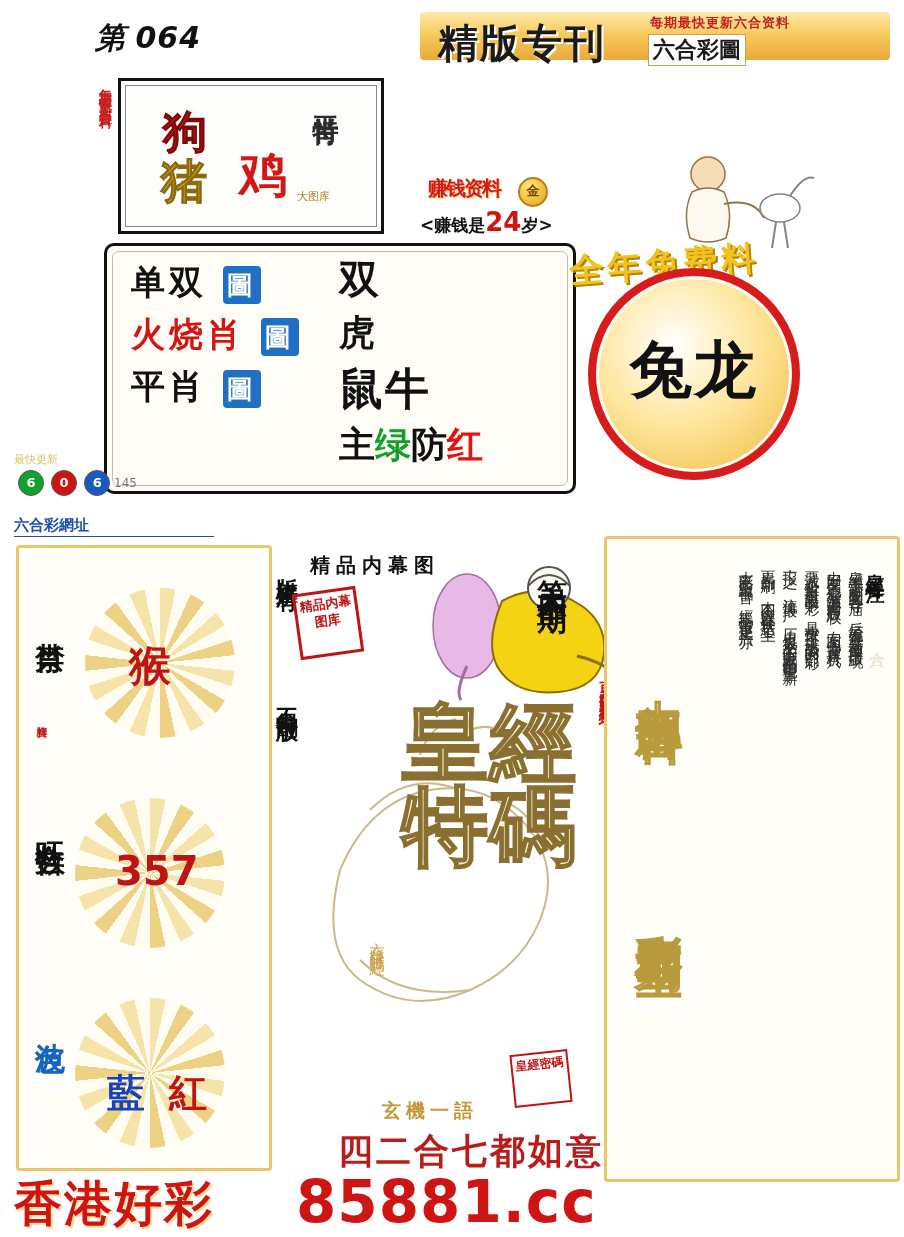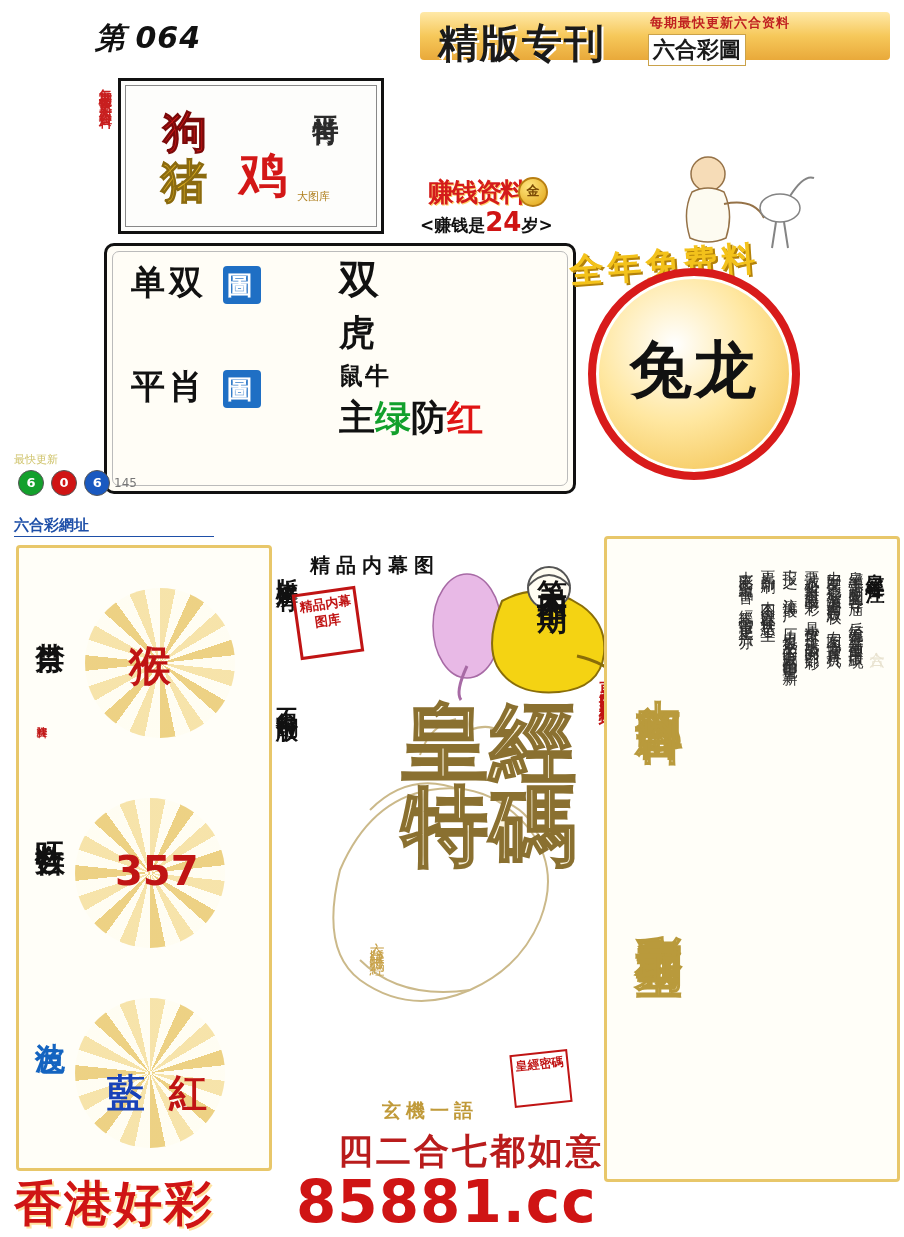--- a/index.html
+++ b/index.html
@@ -45,21 +45,21 @@
   #sx-title{position:absolute;left:188px;top:14px;font-size:26px;font-weight:bold;color:#2b2b2b;
     writing-mode:vertical-rl;letter-spacing:2px;}
   #sx-sub{position:absolute;left:176px;top:108px;font-size:11px;color:#b08020;}
   #vert-left-top{
     left:92px;top:78px;width:22px;height:160px;
     writing-mode:vertical-rl;font-size:13px;font-weight:bold;color:#c81f1f;letter-spacing:3px;
   }
   
   #money-strip{left:420px;top:175px;width:230px;height:60px;}
   #money-badge{
-    position:absolute;left:8px;top:0;font-size:26px;font-weight:bold;color:#d41b1b;letter-spacing:-2px;
+    position:absolute;left:8px;top:0;font-size:20px;font-weight:bold;color:#d41b1b;letter-spacing:-2px;
     text-shadow:1px 1px 0 #ffd36a;
   }
   #money-coin{
     position:absolute;left:98px;top:2px;width:26px;height:26px;border-radius:50%;
     background:radial-gradient(circle at 35% 30%,#ffe680,#e0a314);border:2px solid #b97f12;
     color:#7a4a05;font-size:13px;font-weight:bold;text-align:center;line-height:24px;
   }
   #money-text{position:absolute;left:0;top:32px;font-size:17px;font-weight:bold;color:#111;}
   #money-text .big{color:#cf1414;font-size:26px;}
   
@@ -73,21 +73,21 @@
     display:inline-block;width:38px;height:38px;line-height:38px;text-align:center;
     background:#1f6fc4;color:#fff;font-size:26px;font-weight:bold;border-radius:4px;vertical-align:middle;
   }
   #row1{left:24px;top:14px;color:#111;}
   #row2{left:24px;top:66px;color:#d21616;}
   #row3{left:24px;top:118px;color:#111;}
   #row4{left:60px;top:170px;color:#111;}
   #combo-block{position:absolute;left:232px;top:6px;width:190px;}
   #combo-1{font-size:40px;font-weight:bold;color:#111;letter-spacing:2px;}
   #combo-2{font-size:36px;font-weight:bold;color:#111;letter-spacing:2px;margin-top:2px;}
-  #combo-3{font-size:24px;font-weight:bold;color:#111;letter-spacing:2px;margin-top:2px;}
+  #combo-3{font-size:44px;font-weight:bold;color:#111;letter-spacing:2px;margin-top:2px;}
   #combo-4{font-size:36px;font-weight:bold;color:#111;margin-top:2px;}
   #combo-4 .g{color:#12a02c;}
   #combo-4 .r{color:#e01414;}
   
   #circle-logo{
     left:588px;top:268px;width:196px;height:196px;border-radius:50%;
     background:radial-gradient(circle at 40% 35%,#ffffff 0%,#ffe7a0 45%,#f0b93c 100%);
     border:8px solid #d81b1b;
     box-shadow:0 0 0 3px #ffffff inset;
   }
@@ -259,20 +259,24 @@
   </div>
 </div>
 
 <div class="abs" id="panel-main">
   <div class="inner"></div>
 
   <div class="row-label" id="row1">
     <span>单双</span>
     <span class="seal">圖</span>
   </div>
+  <div class="row-label" id="row2">
+    <span>火烧肖</span>
+    <span class="seal">圖</span>
+  </div>
   <div class="row-label" id="row3">
     <span>平肖</span>
     <span class="seal">圖</span>
   </div>
 
   <div id="combo-block">
     <div id="combo-1">双</div>
     <div id="combo-2">虎</div>
     <div id="combo-3">鼠牛</div>
     <div id="combo-4">

